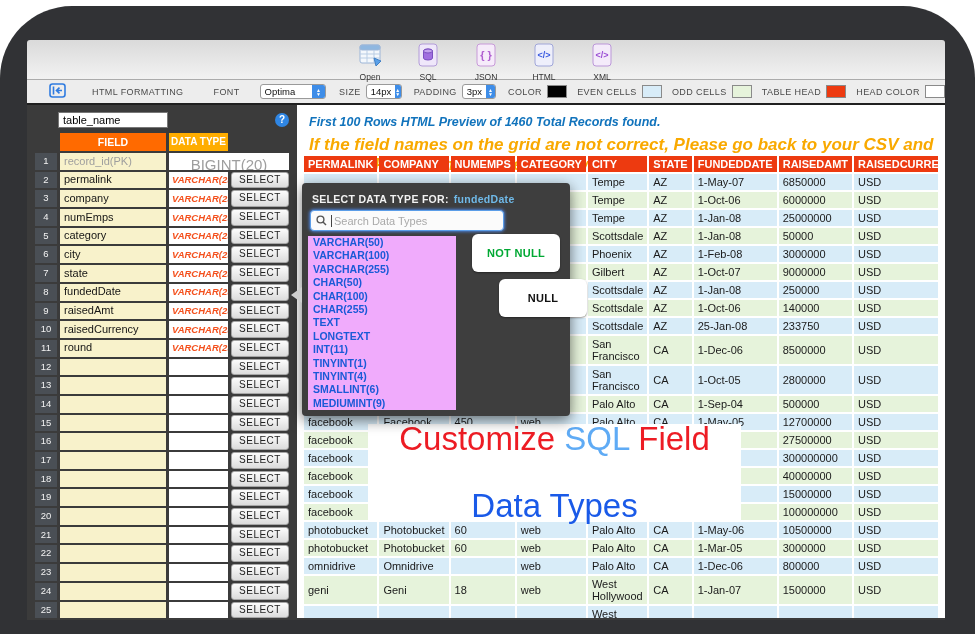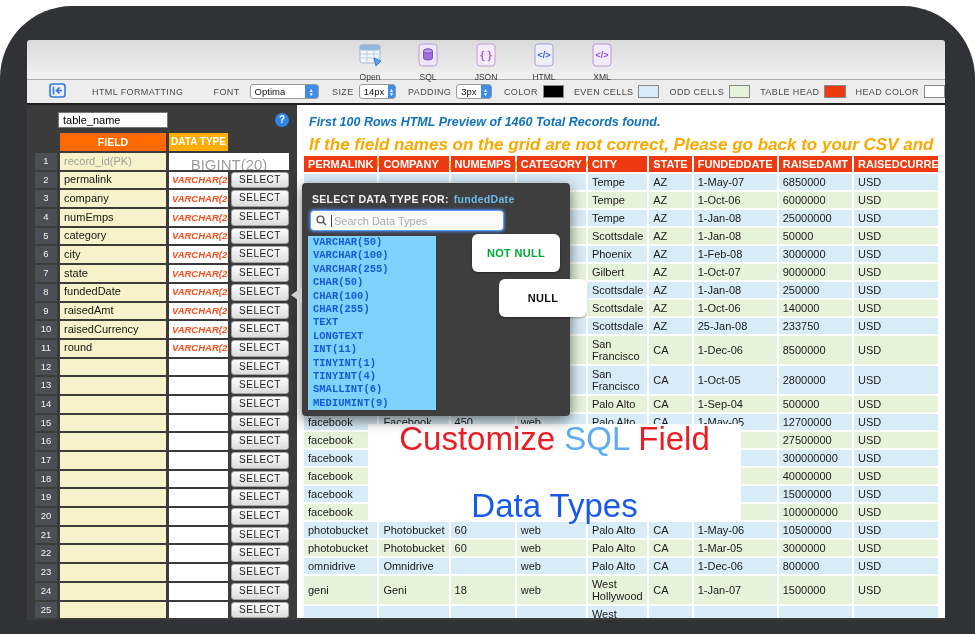--- a/index.html
+++ b/index.html
@@ -76,21 +76,21 @@
            border-radius:4px; box-shadow:0 4px 14px rgba(0,0,0,.55); z-index:30; }
   .popup-arrow { position:absolute; left:291px; top:287px; width:0; height:0; z-index:31;
                  border-top:8px solid transparent; border-bottom:8px solid transparent; border-right:11px solid #cfcfcf; }
   .popup-title { position:absolute; left:10px; top:10px; font-size:10.5px; font-weight:bold; color:#f2f2f2; letter-spacing:.3px; }
   .popup-title .fname { color:#6fb9e8; margin-left:5px; }
   .searchbox { position:absolute; left:8px; top:27px; width:194px; height:21px; background:#fbfbfb;
                border:1px solid #5b9de8; border-radius:4px; box-shadow:0 0 3px 1px rgba(77,144,254,.75);
                display:flex; align-items:center; padding:0 5px; }
   .caret { width:1px; height:12px; background:#444; margin:0 2px 0 4px; }
   .placeholder { font-size:11px; color:#a9a9a9; }
-  .typelist { position:absolute; left:6px; top:53px; width:128px; height:174px; background:#7dd3fc; overflow:hidden;font-family:Liberation Mono, monospace; }
+  .typelist { position:absolute; left:6px; top:53px; width:148px; height:174px; background:#f0abfc; overflow:hidden; }
   .type-item { font-size:10.5px; font-weight:bold; color:#1a5ad7; padding-left:5px; line-height:13.4px; height:13.4px; }
   .nbtn { position:absolute; left:170px; width:88px; height:38px; background:#fff; border:none; border-radius:6px;
           font-family:"Liberation Sans",sans-serif; font-size:11px; font-weight:bold; letter-spacing:.3px;
           box-shadow:0 1px 2px rgba(0,0,0,.4); }
   .nbtn.notnull { top:51px; color:#00a833; }
   .nbtn.null    { top:96px; color:#111;margin-left:27px; }
 
   
   .watermark { position:absolute; left:368px; top:424px; width:373px; height:97px; background:#ffffff; z-index:20;
                display:flex; flex-direction:column; align-items:center; justify-content:center; text-align:center;gap:23px; }
@@ -162,21 +162,21 @@
     <div class="formatbar">
       <span style="margin-left:22px">
         <svg width="17" height="15" viewBox="0 0 17 15">
           <rect x="1" y="1" width="15" height="13" rx="2.5" fill="none" stroke="#2f7be0" stroke-width="1.6"></rect>
           <line x1="4.5" y1="3.5" x2="4.5" y2="11.5" stroke="#2f7be0" stroke-width="1.6"></line>
           <path d="M13 7.5 h-5 m2.5 -2.8 l-3 2.8 3 2.8" fill="none" stroke="#2f7be0" stroke-width="1.6"></path>
         </svg>
       </span>
       <span class="fb-label" style="margin-left:26px">HTML FORMATTING</span>
       <span class="fb-label" style="margin-left:30px">FONT</span>
-      <span class="dd" style="margin-left:10px;width:80px">
+      <span class="dd" style="margin-left:20px;width:80px">
         <span class="dd-text" style="flex:1">Optima</span>
         <span class="dd-btn">
             <span>▲</span>
             <span>▼</span>
           </span>
       </span>
       <span class="fb-label" style="margin-left:13px">SIZE</span>
       <span class="dd" style="margin-left:5px;width:43px">
         <span class="dd-text" style="flex:1">14px</span>
         <span class="dd-btn">

